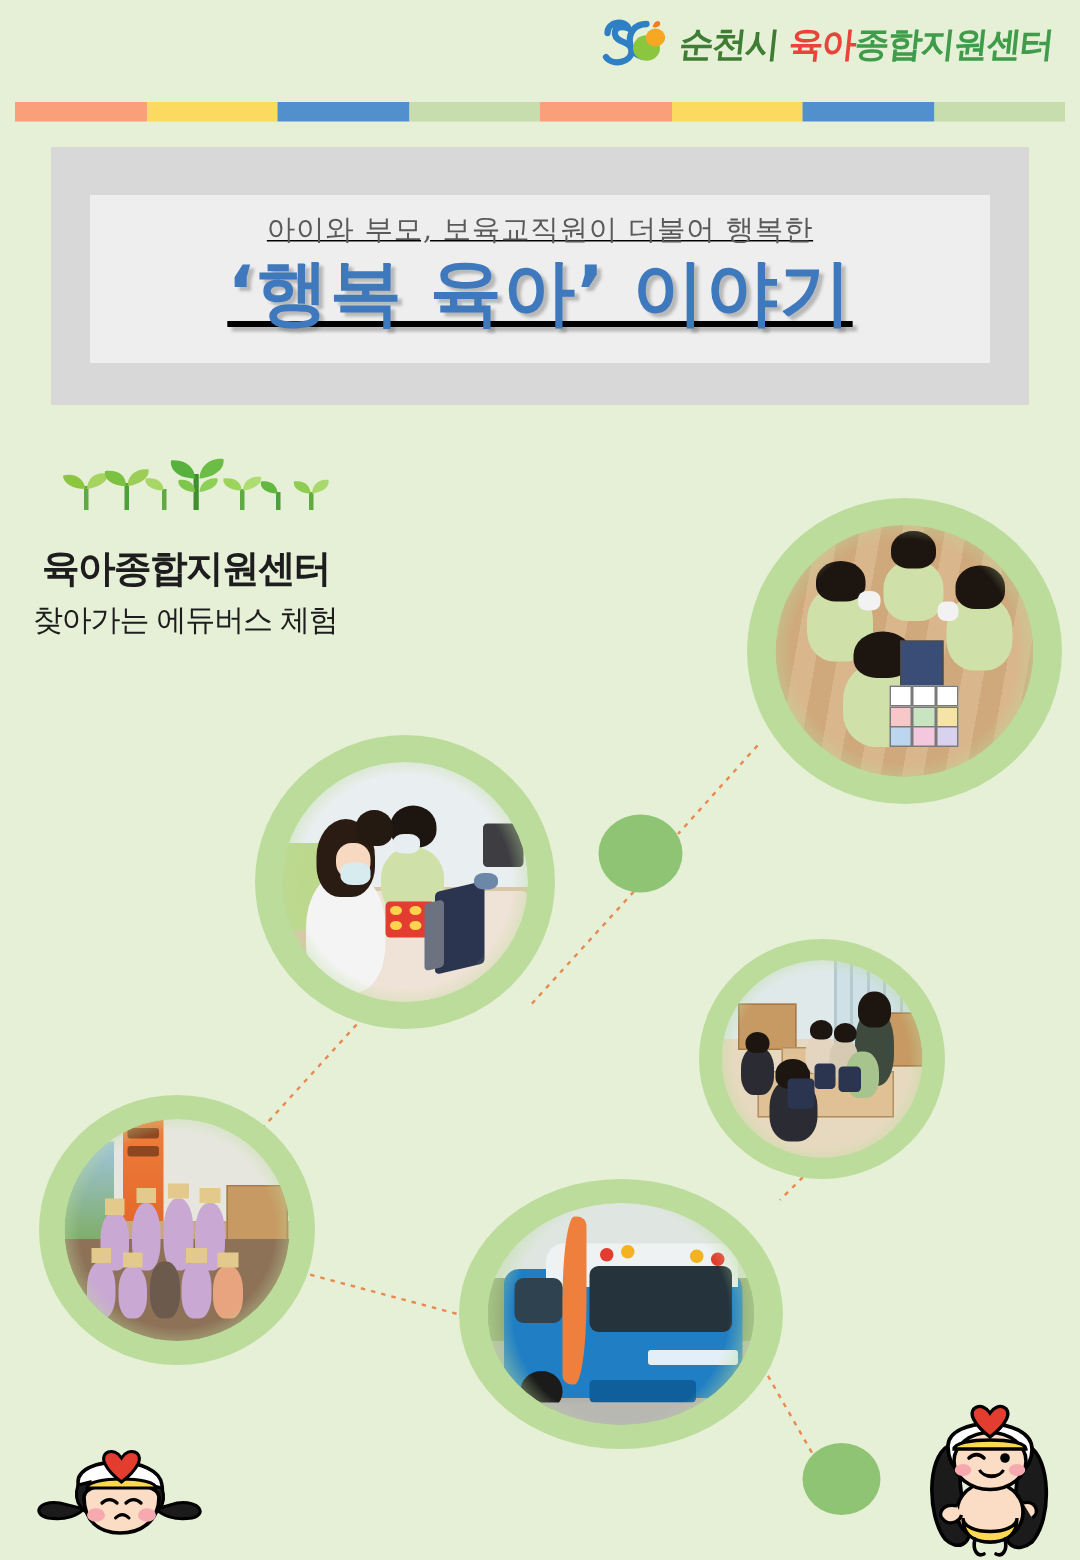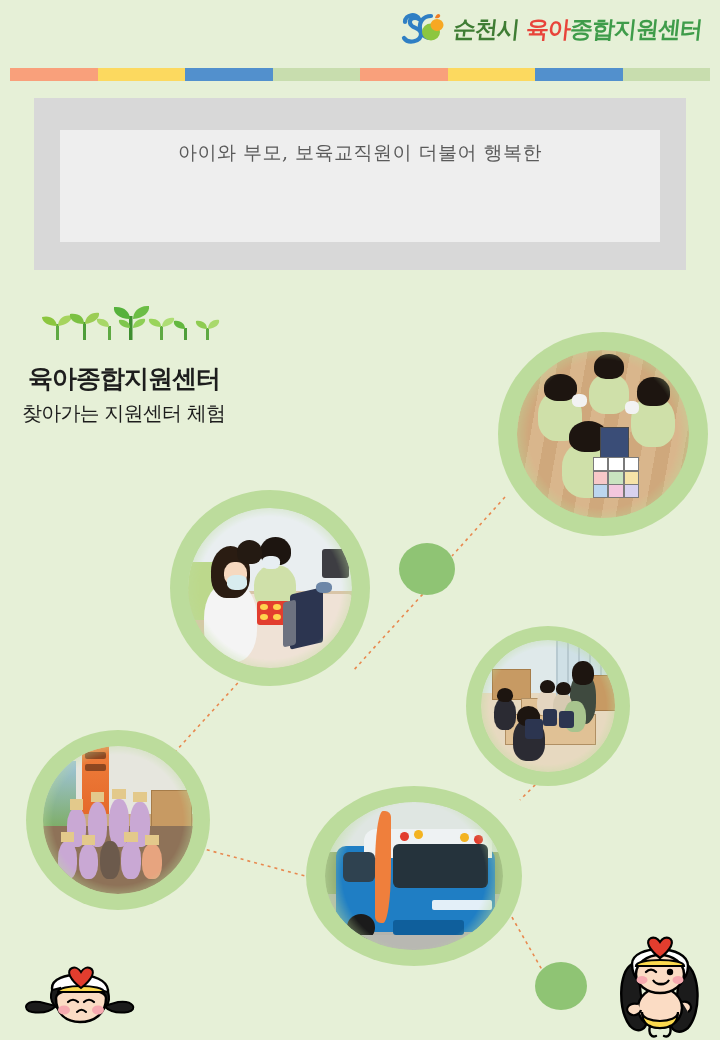--- a/index.html
+++ b/index.html
@@ -161,22 +161,23 @@
       <span style="background: rgb(252, 217, 95);"></span>
       <span style="background: rgb(82, 144, 205);"></span>
       <span style="background: rgb(200, 221, 174);"></span>
       <span style="background: rgb(249, 160, 123);"></span>
       <span style="background: rgb(252, 217, 95);"></span>
       <span style="background: rgb(82, 144, 205);"></span>
       <span style="background: rgb(200, 221, 174);"></span>
     </div>
 
   <div class="title-outer" style="background: rgb(216, 216, 216);">
-    <div class="title-inner" style="background: rgb(238, 238, 238);">
+    <div class="title-inner" style="background: rgb(238, 238, 238); text-decoration: underline;">
       <div class="title-sub">아이와 부모, 보육교직원이  더불어 행복한</div>
+      <div class="title-main" style="color: rgb(63, 121, 189);">‘행복 육아’ 이야기</div>
     </div>
   </div>
 
   <div class="sprouts">
     <svg width="186" height="42" viewBox="0 0 186 42">
       <g>
         <rect x="20" y="22" width="3" height="16" fill="#5faa43"></rect>
         <path d="M21 24 C12 24, 6 20, 6 15 C14 13, 20 17, 21 24Z" fill="#8cc63f"></path>
         <path d="M22 24 C30 23, 36 19, 36 14 C28 12, 22 17, 22 24Z" fill="#a6d45e"></path>
 
@@ -201,21 +202,21 @@
         <path d="M149 27 C141 27, 137 23, 138 19 C145 18, 149 22, 149 27Z" fill="#63b83f"></path>
 
         <rect x="170" y="26" width="3" height="12" fill="#5faa43"></rect>
         <path d="M171 27 C164 27, 159 23, 160 19 C167 18, 171 22, 171 27Z" fill="#8fcc52"></path>
         <path d="M172 27 C180 26, 184 22, 183 18 C176 17, 172 22, 172 27Z" fill="#a9d96c"></path>
       </g>
     </svg>
   </div>
 
   <div class="sec-title">육아종합지원센터</div>
-  <div class="sec-sub">찾아가는 지원센터 체험</div>
+  <div class="sec-sub">찾아가는 에듀버스 체험</div>
 
   <div class="collage">
 
     <svg width="720" height="1040" style="position:absolute;left:0;top:0;pointer-events:none;">
       <line x1="505" y1="497" x2="452" y2="556" stroke="#e8894f" stroke-width="1.6" stroke-dasharray="3 4"></line>
       <line x1="432" y1="584" x2="352" y2="672" stroke="#e8894f" stroke-width="1.6" stroke-dasharray="3 4"></line>
       <line x1="266" y1="652" x2="175" y2="752" stroke="#e8894f" stroke-width="1.6" stroke-dasharray="3 4"></line>
       <line x1="200" y1="848" x2="320" y2="880" stroke="#e8894f" stroke-width="1.6" stroke-dasharray="3 4"></line>
       <line x1="505" y1="905" x2="545" y2="975" stroke="#e8894f" stroke-width="1.6" stroke-dasharray="3 4"></line>
       <line x1="560" y1="760" x2="520" y2="800" stroke="#e8894f" stroke-width="1.6" stroke-dasharray="3 4"></line>

